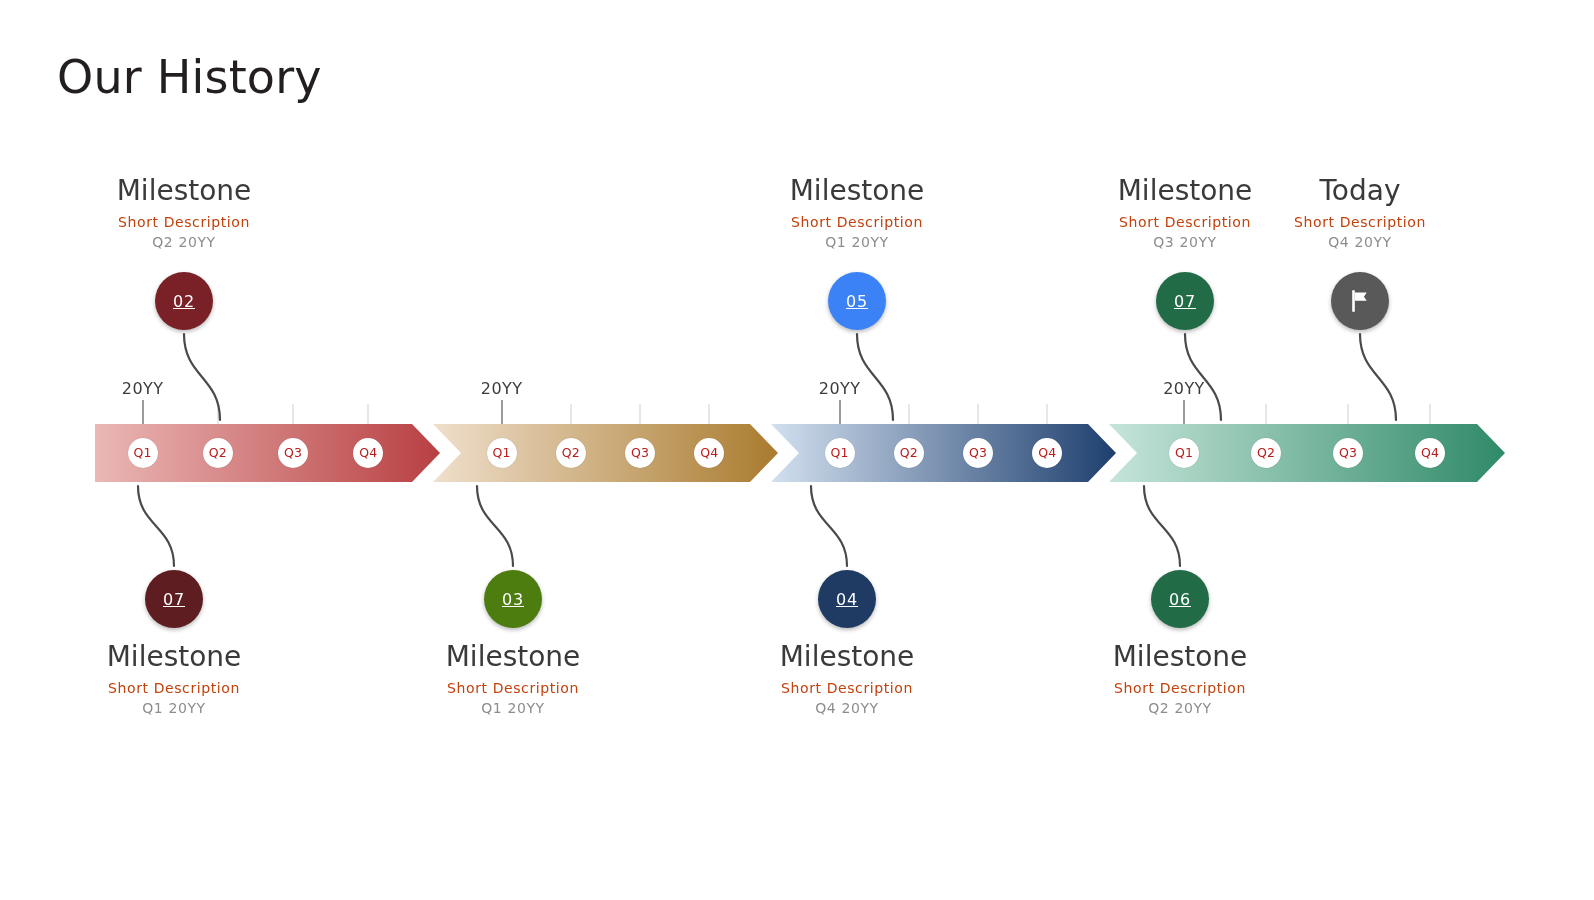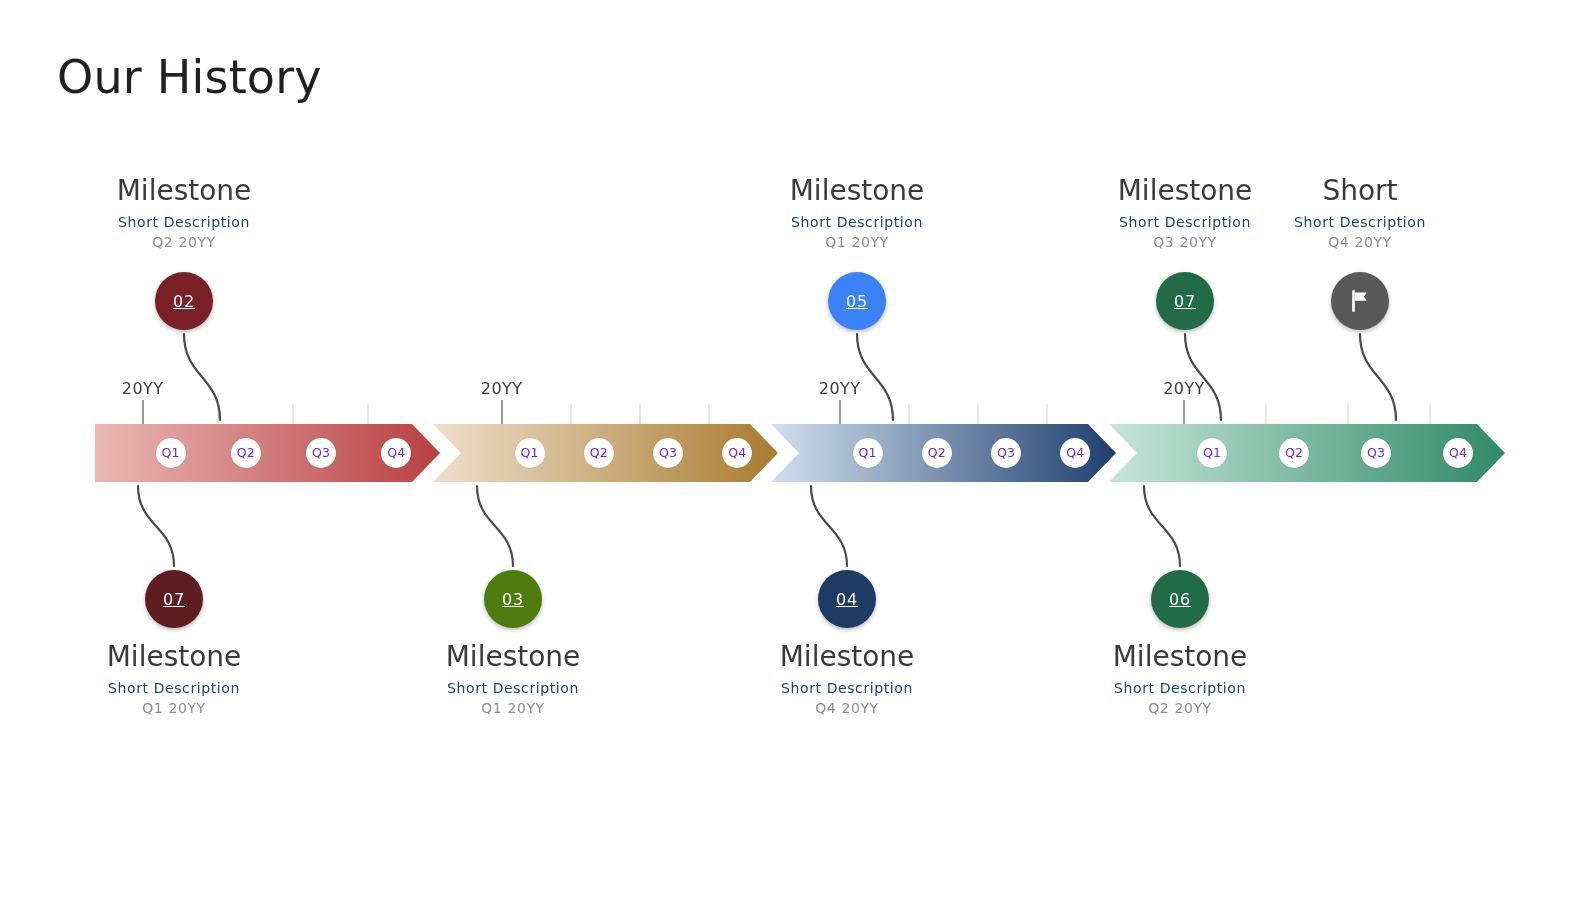--- a/index.html
+++ b/index.html
@@ -50,27 +50,26 @@
   }
 
   .quarter {
     position: absolute;
     top: 50%;
     transform: translate(-50%, -50%);
     width: 30px;
     height: 30px;
     border-radius: 50%;
     background: #ffffff;
-    color: #6d28d9;
+    color: #b91c1c;
     font-size: 12.5px;
     line-height: 30px;
     text-align: center;
     letter-spacing: 0.2px;
     box-shadow: 0 0 1px rgba(0,0,0,0.25);
-    margin-left: 28px;
   }
 
   .year-label {
     position: absolute;
     font-size: 16px;
     color: #3c3c3c;
     letter-spacing: 0.4px;
     transform: translateX(-50%);
     white-space: nowrap;
   }
@@ -96,21 +95,21 @@
   }
   .ms-title {
     font-size: 28px;
     color: #3a3a3a;
     font-weight: 400;
     line-height: 1.15;
     white-space: nowrap;
   }
   .ms-desc {
     font-size: 14px;
-    color: #0c4a6e;
+    color: #c2410c;
     letter-spacing: 0.6px;
     margin-top: 7px;
     white-space: nowrap;
   }
   .ms-date {
     font-size: 14px;
     color: #8d8d8d;
     letter-spacing: 0.6px;
     margin-top: 4px;
     white-space: nowrap;
@@ -235,21 +234,21 @@
 <svg class="connector" width="76" height="86" style="left: 1165px; top: 334px;">
     <path d="M56,86 C56,43 20,43 20,0" stroke="#4a4a4a" stroke-width="2.2" fill="none" stroke-linecap="round"></path>
   </svg>
 <div class="badge" style="left: 1360px; top: 301px; background: rgb(89, 89, 89);">
     <svg class="flag-icon" viewBox="0 0 24 24">
       <path d="M6 3v18" stroke="#ffffff" stroke-width="2.4" stroke-linecap="round" fill="none"></path>
       <path d="M7.2 4.2h11l-2.6 3.8 2.6 3.8h-11z" fill="#ffffff"></path>
     </svg>
   </div>
 <div class="milestone" style="left: 1360px; top: 175px;">
-    <div class="ms-title">Short</div>
+    <div class="ms-title">Today</div>
     <div class="ms-desc">Short Description</div>
     <div class="ms-date">Q4 20YY</div>
   </div>
 <svg class="connector" width="76" height="86" style="left: 1340px; top: 334px;">
     <path d="M56,86 C56,43 20,43 20,0" stroke="#4a4a4a" stroke-width="2.2" fill="none" stroke-linecap="round"></path>
   </svg>
 <div class="badge" style="left: 174px; top: 599px; background: rgb(94, 29, 33);">
     <span>07</span>
   </div>
 <div class="milestone" style="left: 174px; top: 641px;">

